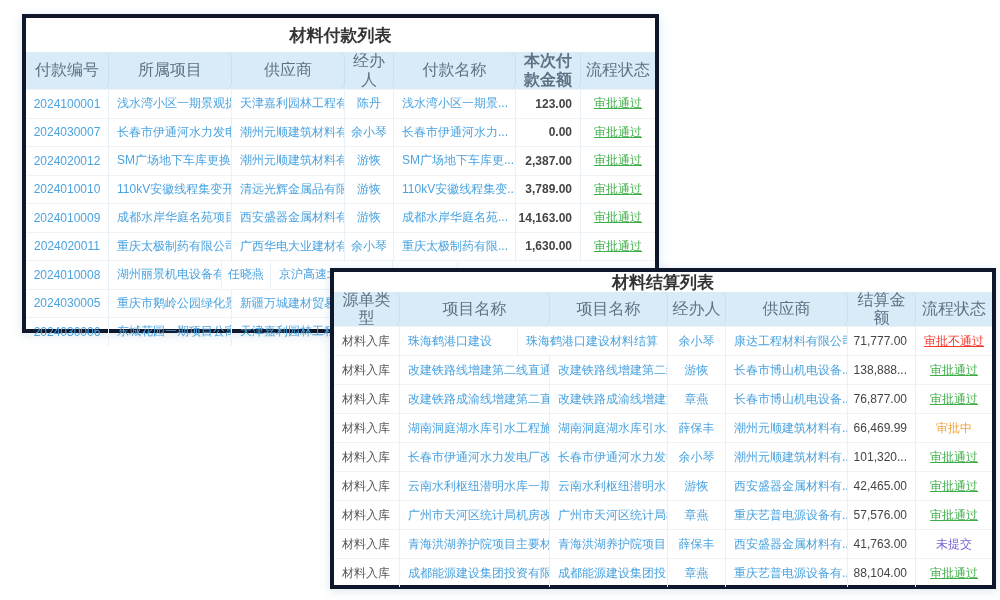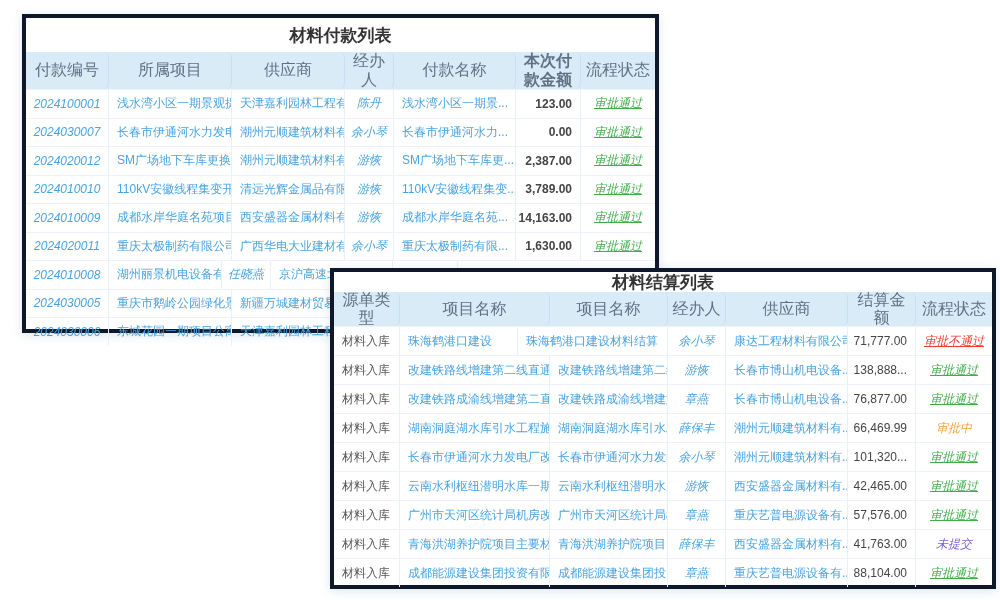--- a/index.html
+++ b/index.html
@@ -32,21 +32,21 @@
   .trow{display:flex;border-top:1px solid #edf3f8;align-items:stretch;}
   #payment-card .trow{height:27.5px;}
   #settlement-card .trow{height:28px;}
   .cell{
     display:flex;align-items:center;font-size:12px;color:#4a4a4a;
     border-right:1px solid #e8f1f8;box-sizing:border-box;
     padding:0 8px;white-space:nowrap;overflow:hidden;
   }
   .cell:last-child{border-right:none;}
   .al{justify-content:flex-start;}
-  .ac{justify-content:center;padding:0 18px;font-style:italic;}
+  .ac{justify-content:center;padding:0 18px;}
   .ar{justify-content:flex-end;}
   .link{color:#4aa3e0;cursor:pointer;}
   .plain{color:#555;}
   .num{color:#444;}
   
   #payment-card .c0{width:83px;}
   #payment-card .c1{width:123px;}
   #payment-card .c2{width:113px;}
   #payment-card .c3{width:49px;}
   #payment-card .c4{width:122px;}

